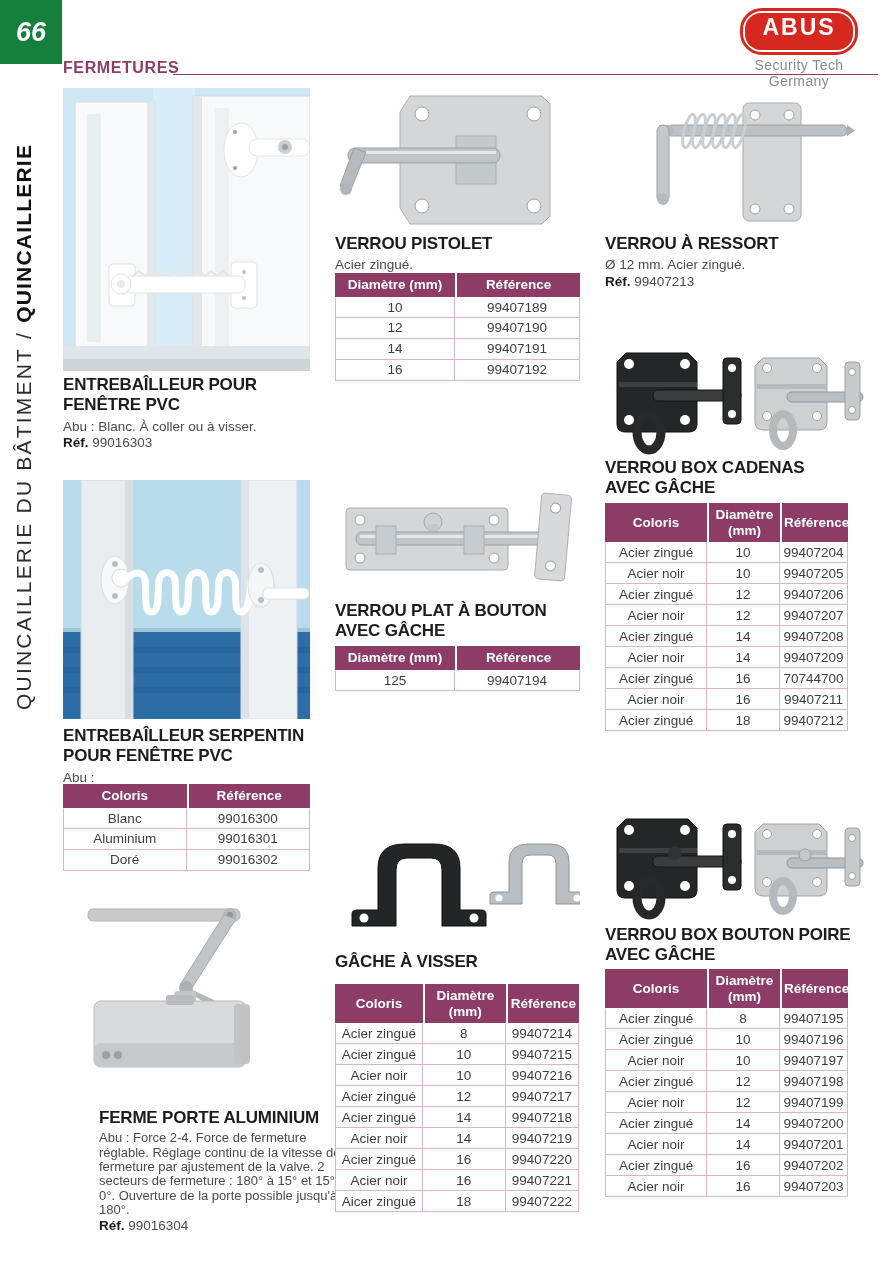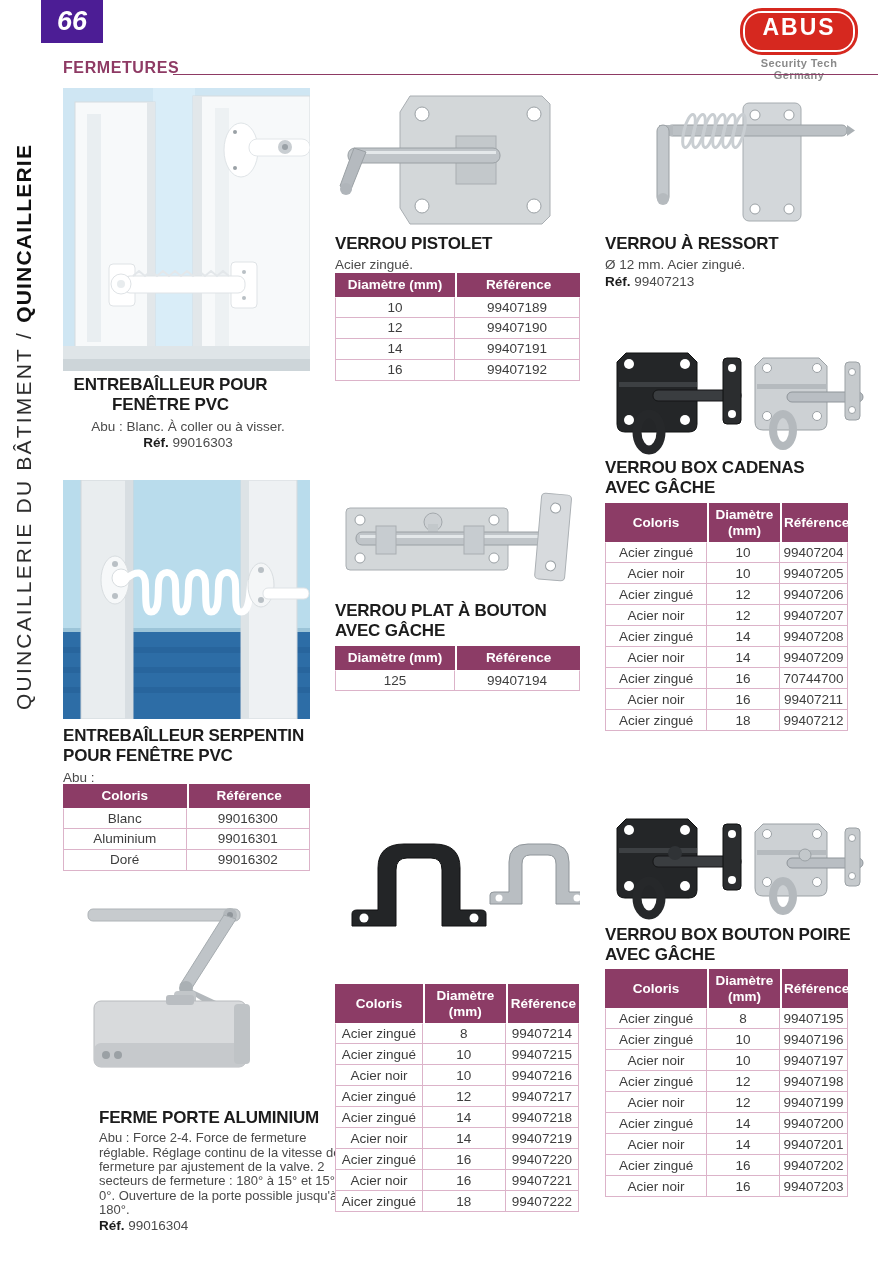--- a/index.html
+++ b/index.html
@@ -2,27 +2,27 @@
 <html><head>
 <meta charset="utf-8">
 <style>
   * { margin:0; padding:0; box-sizing:border-box; }
   html,body { background:#ffffff; }
   body { font-family:"Liberation Sans","DejaVu Sans",sans-serif; }
   #page { position:relative; width:892px; height:1262px; background:#fff; overflow:hidden; }
   .abs { position:absolute; }
 
   
-  .pagenum { width:62px; height:43px; background:#4c1d95; color:#fff;
+  .pagenum { width:62px; height:64px; background:#15803d; color:#fff;
              font-size:27px; font-weight:bold; font-style:italic;
-             display:flex; align-items:center; justify-content:center;margin-left:41px; }
+             display:flex; align-items:center; justify-content:center; }
   .logo-outer { border:3px solid #d6281f; border-radius:22px; padding:2px; background:#fff; }
   .logo-inner { background:#d6281f; border-radius:16px; color:#fff; font-weight:bold;
                 font-size:23px; letter-spacing:2px; padding:1px 12px 9px; text-align:center; }
-  .logo-tag { font-size:11px; color:#8a8a8a; text-align:center; margin-top:2px; letter-spacing:0.4px;font-weight:bold; }
+  .logo-tag { font-size:14px; color:#8a8a8a; text-align:center; margin-top:2px; letter-spacing:0.4px; }
   .section-title { color:#8e3a64; font-size:16px; font-weight:bold; letter-spacing:0.6px; }
   .section-rule { border-top:1.5px solid #8e3a64; }
 
   
   .side-vert { writing-mode:vertical-rl; transform:rotate(180deg);
                height:640px; font-size:21px; letter-spacing:2.2px; color:#2d2d2d; white-space:nowrap; }
   .side-vert .bold { font-weight:bold; color:#101010; letter-spacing:1.2px; }
 
   
   .ptitle { font-weight:bold; color:#1c1c1c; font-size:17px; line-height:1.2;
@@ -91,21 +91,21 @@
     <rect x="46" y="176" width="26" height="42" rx="4" fill="#ffffff" stroke="#dfe3e6"></rect>
     <rect x="168" y="174" width="26" height="46" rx="4" fill="#ffffff" stroke="#dfe3e6"></rect>
     <rect x="60" y="188" width="122" height="17" rx="7" fill="#ffffff" stroke="#dfe3e6"></rect>
     <path d="M70,188 l6,-5 6,5 6,-5 6,5 6,-5 6,5 6,-5 6,5 6,-5 6,5 6,-5 6,5 6,-5 6,5 6,-5 6,5" fill="none" stroke="#e3e7ea" stroke-width="2"></path>
     <circle cx="58" cy="196" r="10" fill="#ffffff" stroke="#dfe3e6"></circle>
     <circle cx="58" cy="196" r="4" fill="#e8ecee"></circle>
     <circle cx="181" cy="184" r="2" fill="#b9c0c5"></circle>
     <circle cx="181" cy="210" r="2" fill="#b9c0c5"></circle>
   </svg>
 
-  <div class="abs" style="left:63px;top:375px;width:250px;text-align:center;">
+  <div class="abs" style="left:63px;top:375px;width:250px;">
     <div class="ptitle" style="width:215px;">ENTREBAÎLLEUR POUR FENÊTRE PVC</div>
     <div class="pdesc">Abu : Blanc. À coller ou à visser.</div>
     <div class="pref"><b>Réf.</b> <span>99016303</span></div>
   </div>
 
   <svg class="abs photo" style="left:63px;top:480px;" width="247" height="239" viewBox="0 0 247 239">
     <rect width="247" height="150" fill="#b9dcec"></rect>
     <rect y="148" width="247" height="91" fill="#2d6da6"></rect>
     <rect y="148" width="247" height="4" fill="#9cc4d8"></rect>
     <path d="M0,170 h247 M0,190 h247 M0,210 h247" stroke="#245e95" stroke-width="6" opacity="0.5"></path>
@@ -271,20 +271,23 @@
 
   <svg class="abs photo" style="left:338px;top:826px;" width="242" height="112" viewBox="0 0 242 112">
     <path fill-rule="evenodd" fill="#232527" stroke="#101112" d="M14,100 L14,88 Q14,84 19,84 L40,84 L40,42 Q40,18 66,18 L96,18 Q122,18 122,42 L122,84 L143,84 Q148,84 148,88 L148,100 L104,100 L104,44 Q104,32 93,32 L69,32 Q58,32 58,44 L58,100 Z"></path>
     <circle cx="26" cy="92" r="4.5" fill="#ffffff"></circle>
     <circle cx="136" cy="92" r="4.5" fill="#ffffff"></circle>
     <path fill-rule="evenodd" fill="#b9bec2" stroke="#8f959a" d="M152,78 L152,69 Q152,66 156,66 L171,66 L171,36 Q171,18 190,18 L212,18 Q231,18 231,36 L231,66 L246,66 Q250,66 250,69 L250,78 L218,78 L218,38 Q218,29 210,29 L192,29 Q184,29 184,38 L184,78 Z"></path>
     <circle cx="161" cy="72" r="3.5" fill="#ffffff"></circle>
     <circle cx="239" cy="72" r="3.5" fill="#ffffff"></circle>
   </svg>
 
+  <div class="abs" style="left:335px;top:952px;width:245px;">
+    <div class="ptitle">GÂCHE À VISSER</div>
+  </div>
 
   <table class="abs ptable" style="left:335px;top:984px;width:244px;">
     <colgroup>
         <col style="width:36%">
         <col style="width:34%">
         <col style="width:30%">
       </colgroup>
     <thead>
         <tr>
           <th>Coloris</th>

